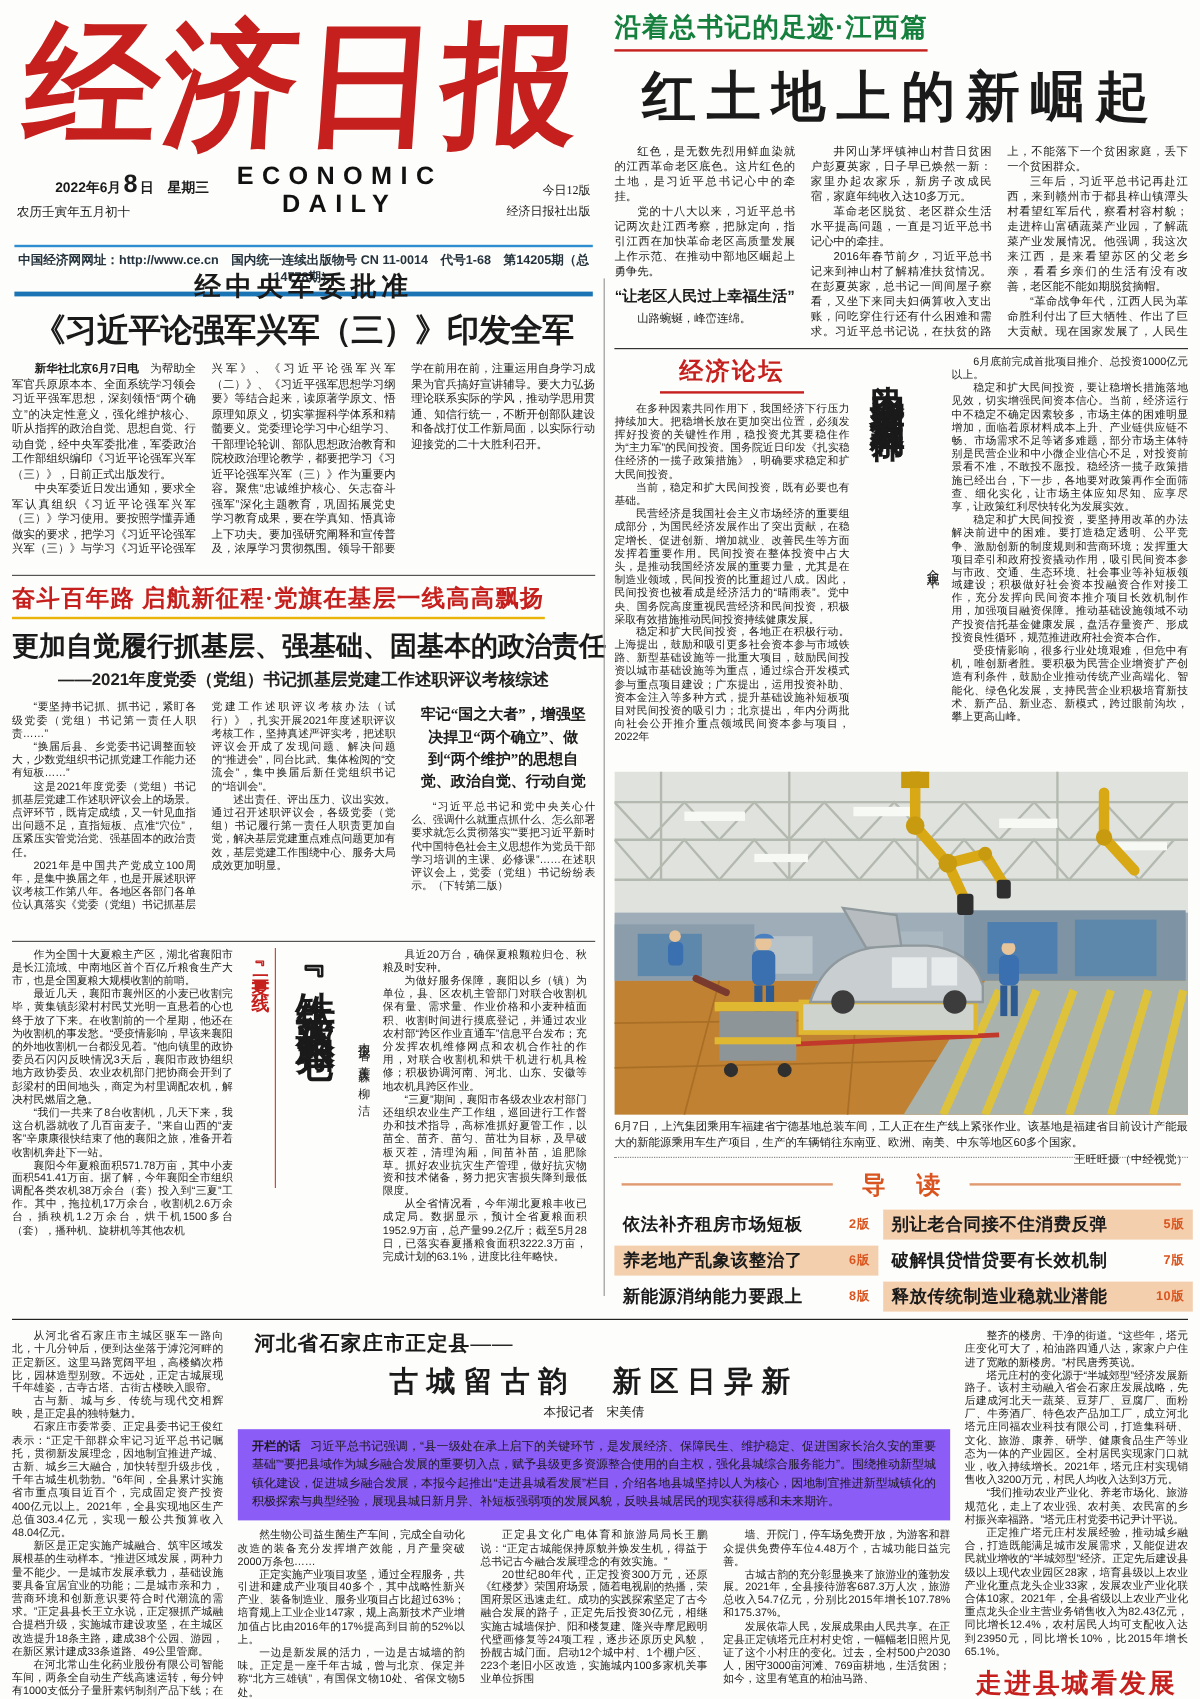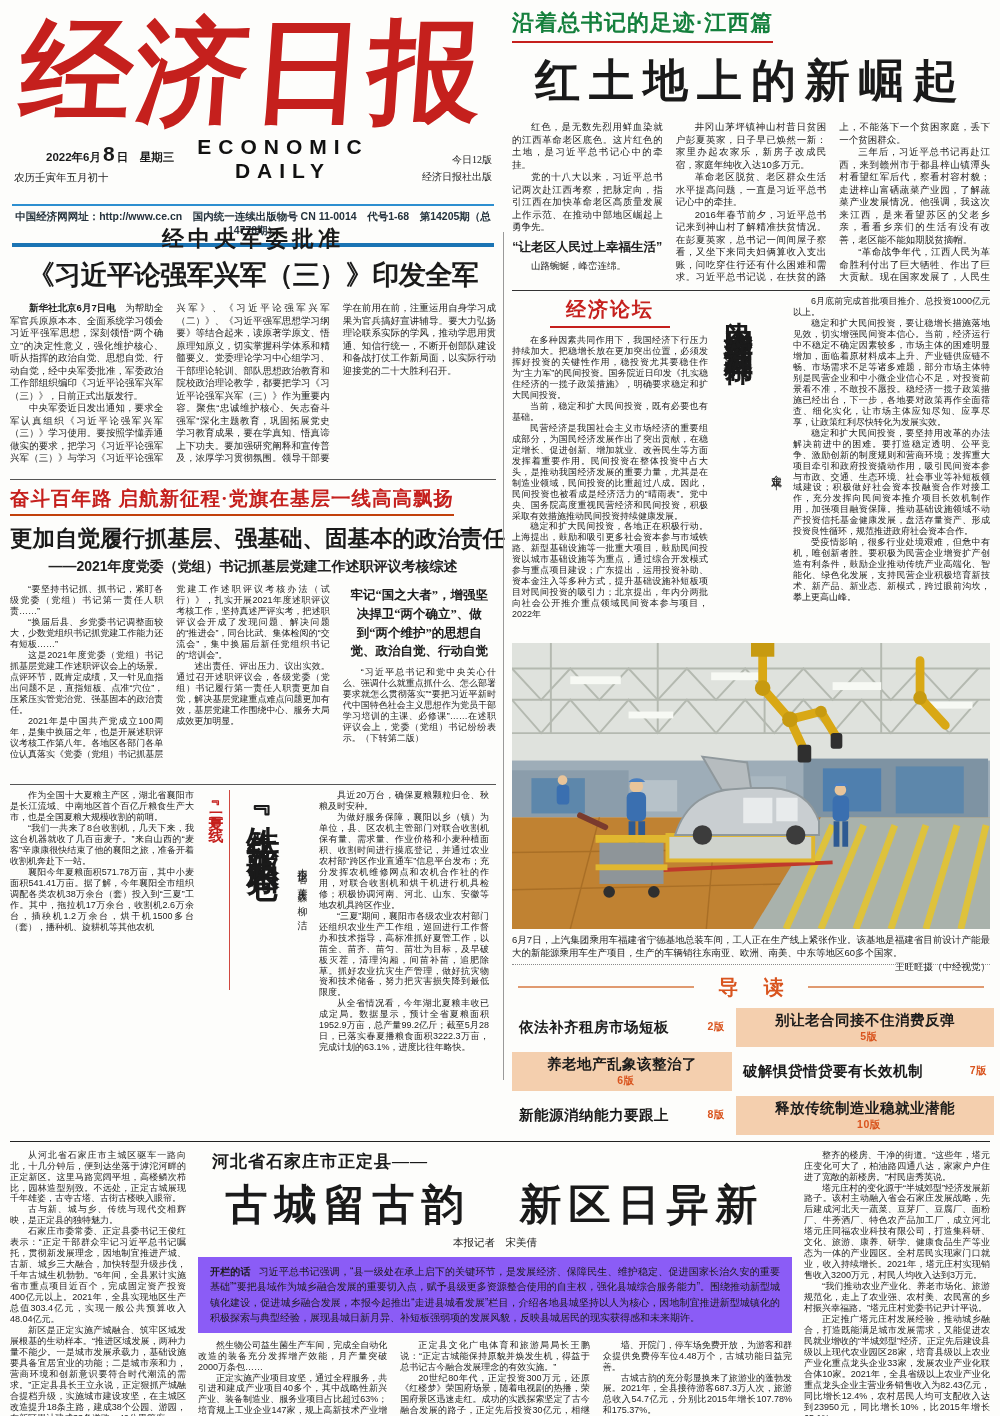--- a/index.html
+++ b/index.html
@@ -32,21 +32,21 @@
 
   
   .army { height:250px; }
   .kicker-serif { text-align:center; font-family:Liberation Serif, serif; font-weight:900; font-size:22px; letter-spacing:4px; }
   .army-title { text-align:center; font-size:27px; font-weight:900; letter-spacing:-0.5px; margin:3px 0 9px; white-space:nowrap; }
   .army-body { height:168px; }
   .dateline { font-weight:900; }
 
   
   .party { height:294px; }
-  .red-banner { display:inline-block; color:#c5201d; font-family:"Liberation Serif",serif; font-weight:900; font-size:19.5px; border-bottom:2px solid #c2410c; padding-bottom:2px; letter-spacing:1px; }
+  .red-banner { display:inline-block; color:#c5201d; font-family:"Liberation Serif",serif; font-weight:900; font-size:19.5px; border-bottom:2px solid #eab308; padding-bottom:2px; letter-spacing:1px; }
   .party-title { text-align:center; font-family:"Liberation Serif","DejaVu Serif",serif; font-weight:900; font-size:22.5px; margin:7px 0 4px; letter-spacing:0; white-space:nowrap; }
   .party-sub { text-align:center; font-size:14px; font-weight:bold; color:#222; margin-bottom:8px; }
   .party-body { height:186px; }
   .mid-subhead { font-weight:900; font-size:12.5px; line-height:1.5; text-align:center; margin:2px 4px 6px; break-before:column; font-family:"Liberation Serif",serif; }
 
   
   .sanxia { height:288px; display:flex; gap:10px; overflow:hidden; }
   .sx-colL { width:184px; flex:none; height:100%; overflow:hidden; }
   .sx-colR { width:170px; flex:none; height:100%; overflow:hidden; }
   .v-label { writing-mode:vertical-rl; color:#c5201d; font-weight:900; font-size:15px; letter-spacing:4px; height:200px; border-right:1px solid #d0483f; padding:6px 4px 0 2px; flex:none; }
@@ -73,31 +73,31 @@
   .photo-wrap svg { width:100%; height:100%; display:block; }
   .caption { font-size:9.5px; line-height:1.4; text-align:justify; margin-top:4px; color:#1c1c1c; }
   .caption .credit { float:right; white-space:nowrap; }
 
   
   .daodu { padding:2px 0 0; }
   .daodu-head { display:flex; align-items:center; gap:14px; margin:3px 6px 7px; }
   .daodu-line { flex:1; border-top:2px solid #e09a70; }
   .daodu-title { color:#d9541e; font-weight:900; font-size:20px; letter-spacing:10px; text-indent:10px; }
   .daodu-grid { display:grid; grid-template-columns:46% 54%; row-gap:5px; column-gap:4px; }
-  .daodu-item { display:flex; align-items:center; justify-content:space-between; padding:3px 7px; font-size:14.5px; font-weight:900; letter-spacing:0.5px; }
+  .daodu-item { display:flex; align-items:center; justify-content:space-between; padding:3px 7px; font-size:14.5px; font-weight:900; letter-spacing:0.5px;gap:12px; }
   .daodu-item .pg { color:#d9541e; font-size:10.5px; font-weight:bold; margin-left:8px; white-space:nowrap; }
-  .hl { background:#f4cfae;flex-direction:column; }
+  .hl { background:#f4cfae; }
 
   
   .bottom { display:flex; gap:12px; border-top:1.5px solid #222; margin-top:6px; padding-top:8px; height:326px; }
   .b-left { width:176px; flex:none; height:100%; overflow:hidden; }
   .b-center { flex:1; height:100%; overflow:hidden; }
   .b-right { width:186px; flex:none; height:100%; overflow:hidden; display:flex; flex-direction:column; }
   .b-kicker { font-family:"Liberation Serif",serif; font-weight:900; font-size:17px; letter-spacing:1px; padding-left:14px; }
-  .b-title { text-align:center; font-weight:900; font-size:42px; letter-spacing:7px; margin:4px 0 3px; white-space:nowrap; }
+  .b-title { text-align:center; font-weight:900; font-size:24px; letter-spacing:7px; margin:4px 0 3px; white-space:nowrap; }
   .b-byline { text-align:center; font-size:10.5px; color:#222; margin-bottom:7px; }
   .intro-box { background:#8b5cf6; padding:7px 12px; font-size:10px; line-height:1.55; text-align:justify; color:#1b1b1b; }
   .intro-label { font-weight:900; margin-right:8px; }
   .b-body { column-count:3; column-gap:13px; column-fill:auto; height:148px; overflow:hidden; margin-top:7px; }
   .b-right-text { flex:1; overflow:hidden; }
   .column-tag { color:#c5201d; font-size:22px; font-weight:900; text-align:center; border-bottom:2.5px solid #c5201d; padding-bottom:3px; margin:6px 2px 2px; letter-spacing:2px; }
 </style>
 </head>
 <body>
 
@@ -148,20 +148,21 @@
           <h4 class="mid-subhead">牢记“国之大者”，增强坚决捍卫“两个确立”、做到“两个维护”的思想自觉、政治自觉、行动自觉</h4>
           <p>“习近平总书记和党中央关心什么、强调什么就重点抓什么、怎么部署要求就怎么贯彻落实”“要把习近平新时代中国特色社会主义思想作为党员干部学习培训的主课、必修课”……在述职评议会上，党委（党组）书记纷纷表示。（下转第二版）</p>
         </div>
       </article>
 
       <div class="rule"></div>
 
       <article class="sanxia">
         <div class="bt dense sx-colL">
           <p>作为全国十大夏粮主产区，湖北省襄阳市是长江流域、中南地区首个百亿斤粮食生产大市，也是全国夏粮大规模收割的前哨。</p>
+          <p>最近几天，襄阳市襄州区的小麦已收割完毕，黄集镇彭梁村村民艾光明一直悬着的心也终于放了下来。在收割前的一个星期，他还在为收割机的事发愁。“受疫情影响，早该来襄阳的外地收割机一台都没见着。”他向镇里的政协委员石闪闪反映情况3天后，襄阳市政协组织地方政协委员、农业农机部门把协商会开到了彭梁村的田间地头，商定为村里调配农机，解决村民燃眉之急。</p>
           <p>“我们一共来了8台收割机，几天下来，我这台机器就收了几百亩麦子。”来自山西的“麦客”辛康康很快结束了他的襄阳之旅，准备开着收割机奔赴下一站。</p>
           <p>襄阳今年夏粮面积571.78万亩，其中小麦面积541.41万亩。据了解，今年襄阳全市组织调配各类农机38万余台（套）投入到“三夏”工作。其中，拖拉机17万余台，收割机2.6万余台，插秧机1.2万余台，烘干机1500多台（套），播种机、旋耕机等其他农机</p>
         </div>
         <div class="v-label">『三夏』一线</div>
         <h2 class="v-title">『铁牛』欢歌粮归仓</h2>
         <div class="v-byline">本报记者　董庆森　柳　洁</div>
         <div class="bt dense sx-colR">
           <p>具近20万台，确保夏粮颗粒归仓、秋粮及时安种。</p>
           <p>为做好服务保障，襄阳以乡（镇）为单位，县、区农机主管部门对联合收割机保有量、需求量、作业价格和小麦种植面积、收割时间进行摸底登记，并通过农业农村部“跨区作业直通车”信息平台发布；充分发挥农机维修网点和农机合作社的作用，对联合收割机和烘干机进行机具检修；积极协调河南、河北、山东、安徽等地农机具跨区作业。</p>
           <p>“三夏”期间，襄阳市各级农业农村部门还组织农业生产工作组，巡回进行工作督办和技术指导，高标准抓好夏管工作，以苗全、苗齐、苗匀、苗壮为目标，及早破板灭茬，清理沟厢，间苗补苗，追肥除草。抓好农业抗灾生产管理，做好抗灾物资和技术储备，努力把灾害损失降到最低限度。</p>

